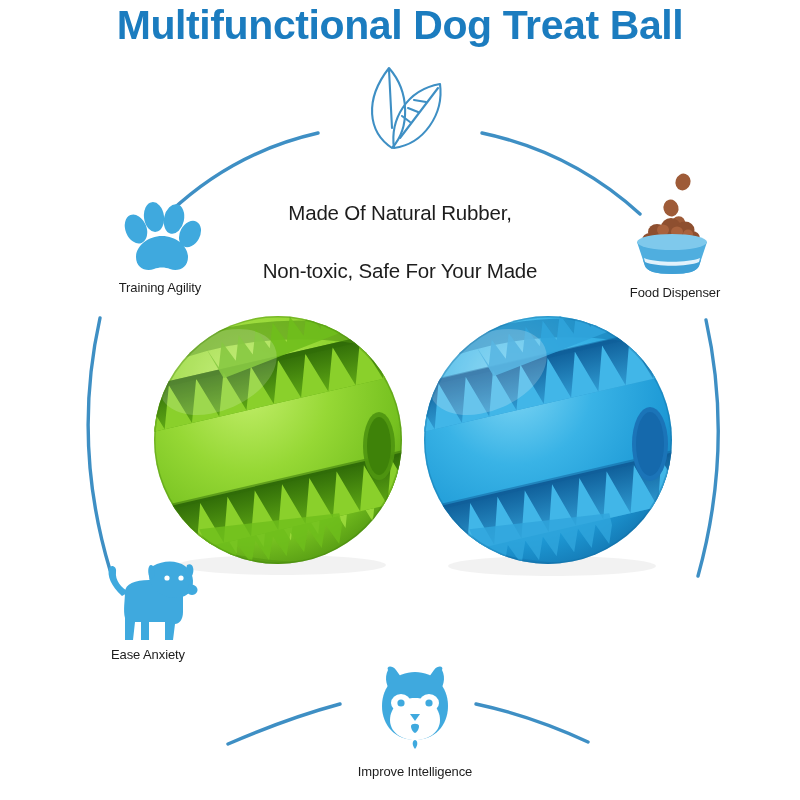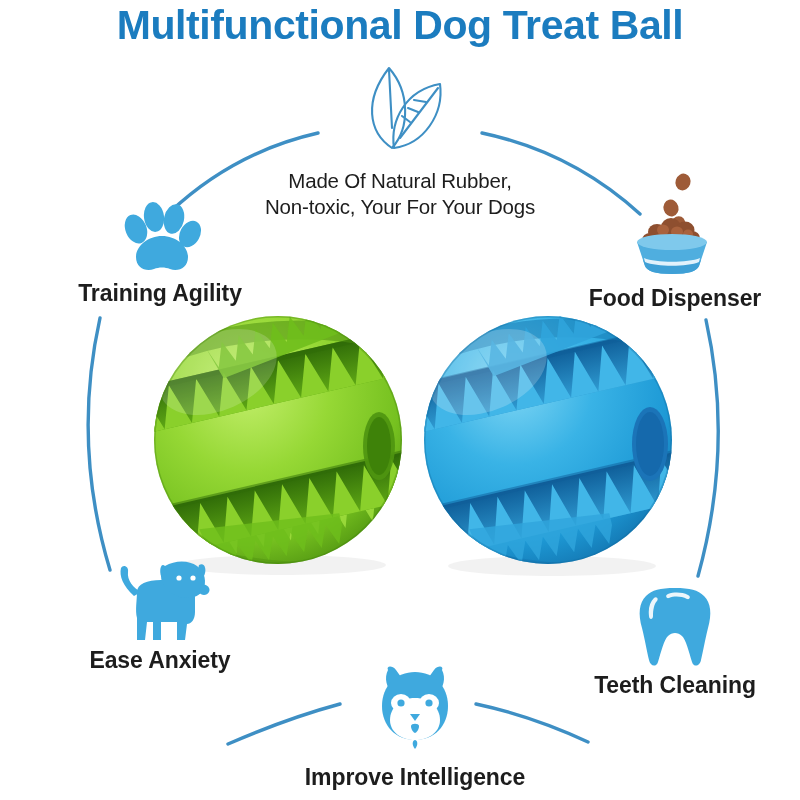--- a/index.html
+++ b/index.html
@@ -21,39 +21,39 @@
 
   
   .layer{position:absolute;left:0;top:0;width:800px;height:800px;}
   .arcs{pointer-events:none;}
 
   
   .feature{position:absolute;text-align:center;}
   .feature .ico{display:block;margin:0 auto;}
   .feature .lbl{
     display:block;white-space:nowrap;
-    color:#1d1d1d;font-size:23px;font-weight:700;
+    color:#1d1d1d;font-size:13px;font-weight:400;
     font-family:"Liberation Sans",sans-serif;
     letter-spacing:-0.1px;
   }
 
   
   .center-caption{
     position:absolute;left:200px;top:168px;width:400px;
     text-align:center;color:#1d1d1d;
     font-size:20.5px;line-height:26px;font-weight:400;
     letter-spacing:-0.2px;
   }
-  .center-caption span{display:block;white-space:nowrap;}
+  .center-caption span{display:block;white-space:nowrap;margin-top:32px;}
 
   
   #f-leaf    {left:330px;top:62px;width:140px;}
   #f-paw     {left:40px; top:202px;width:240px;}
   #f-bowl    {left:555px;top:170px;width:240px;}
-  #f-dog     {left:40px; top:556px;width:240px;}
+  #f-dog     {left:28px; top:556px;width:240px;}
   #f-tooth   {left:555px;top:584px;width:240px;}
   #f-face    {left:300px;top:664px;width:230px;}
 
   #f-paw   .lbl{margin-top:2px;}
   #f-bowl  .lbl{margin-top:7px;}
   #f-dog   .lbl{margin-top:3px;}
   #f-tooth .lbl{margin-top:2px;}
   #f-face  .lbl{margin-top:14px;}
 </style>
 </head>
@@ -220,21 +220,21 @@
         <path d="M98,26 L60,76"></path>
         <path d="M86,40 L74,38"></path>
         <path d="M78,50 L68,46"></path>
         <path d="M70,60 L62,54"></path>
       </g>
     </svg>
   </div>
 
   <div class="center-caption">
     <span>Made Of Natural Rubber,</span>
-    <span>Non-toxic, Your For Your Dogs</span>
+    <span>Non-toxic, Safe For Your Made</span>
   </div>
 
   <div class="feature" id="f-paw">
     <svg class="ico" width="84" height="76" viewBox="0 0 84 76">
       <g fill="#3FA9DE">
         <ellipse cx="18" cy="27" rx="10.5" ry="15" transform="rotate(-22 18 27)"></ellipse>
         <ellipse cx="36" cy="15" rx="10" ry="15" transform="rotate(-8 36 15)"></ellipse>
         <ellipse cx="56" cy="17" rx="10" ry="15" transform="rotate(12 56 17)"></ellipse>
         <ellipse cx="72" cy="32" rx="10" ry="14" transform="rotate(28 72 32)"></ellipse>
         <path d="M44,34 C58,34 70,44 70,55 C70,66 60,70 52,67 C47,65 41,65 36,67
@@ -295,33 +295,20 @@
         <path d="M94,28 C100,28 104,32 102,36 C100,40 94,40 92,36 Z"></path>
       </g>
       <g fill="#FFFFFF">
         <circle cx="72" cy="22" r="2.6"></circle>
         <circle cx="86" cy="22" r="2.6"></circle>
       </g>
     </svg>
     <span class="lbl">Ease Anxiety</span>
   </div>
 
-  <div class="feature" id="f-tooth">
-    <svg class="ico" width="82" height="86" viewBox="0 0 82 86">
-      <path d="M41,4 C26,4 18,6 12,12 C5,19 4,30 8,44 C11,56 13,68 15,76
-               C16,82 22,84 24,78 C27,68 30,56 34,52 C38,48 44,48 48,52
-               C52,56 55,68 58,78 C60,84 66,82 67,76 C69,68 71,56 74,44
-               C78,30 77,19 70,12 C64,6 56,4 41,4 Z" fill="#3FA9DE"></path>
-      <g fill="#FFFFFF" opacity="0.9">
-        <path d="M20,14 C16,18 14,24 15,32 C15,36 19,36 19,32 C19,26 20,20 23,17 C25,14 22,12 20,14 Z"></path>
-        <path d="M34,10 C40,8 48,8 54,11 C57,12 56,16 53,15 C47,12 40,12 35,14 C32,15 31,11 34,10 Z"></path>
-      </g>
-    </svg>
-    <span class="lbl">Teeth Cleaning</span>
-  </div>
 
   <div class="feature" id="f-face">
     <svg class="ico" width="90" height="86" viewBox="0 0 90 86">
       <g fill="#3FA9DE">
 
         <path d="M18,6 C16,2 22,1 26,6 L36,20 L24,30 C16,24 14,14 18,6 Z"></path>
         <path d="M72,6 C74,2 68,1 64,6 L54,20 L66,30 C74,24 76,14 72,6 Z"></path>
 
         <path d="M45,8 C64,8 78,22 78,42 C78,62 64,76 45,76 C26,76 12,62 12,42
                  C12,22 26,8 45,8 Z"></path>

